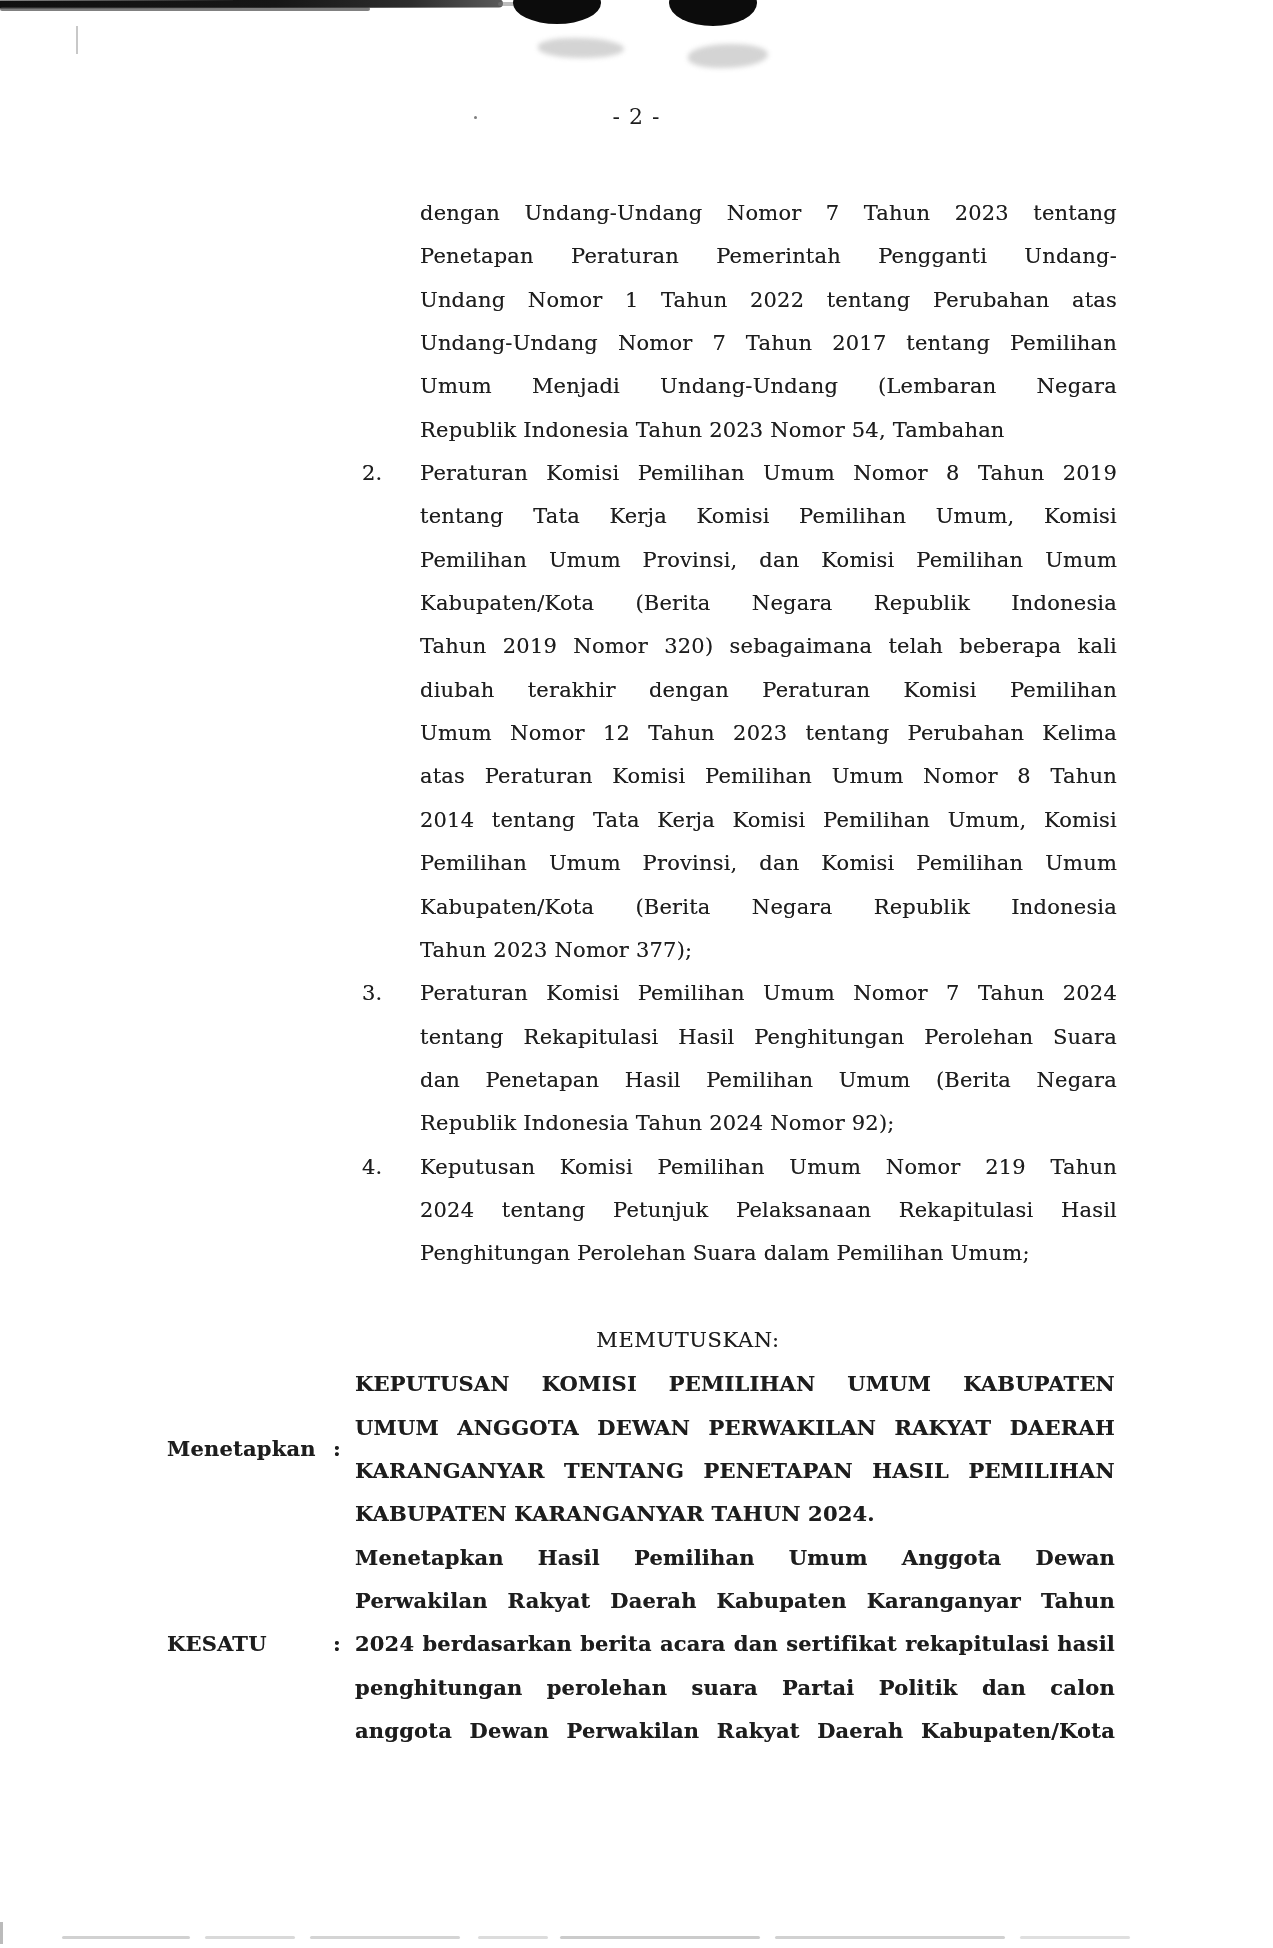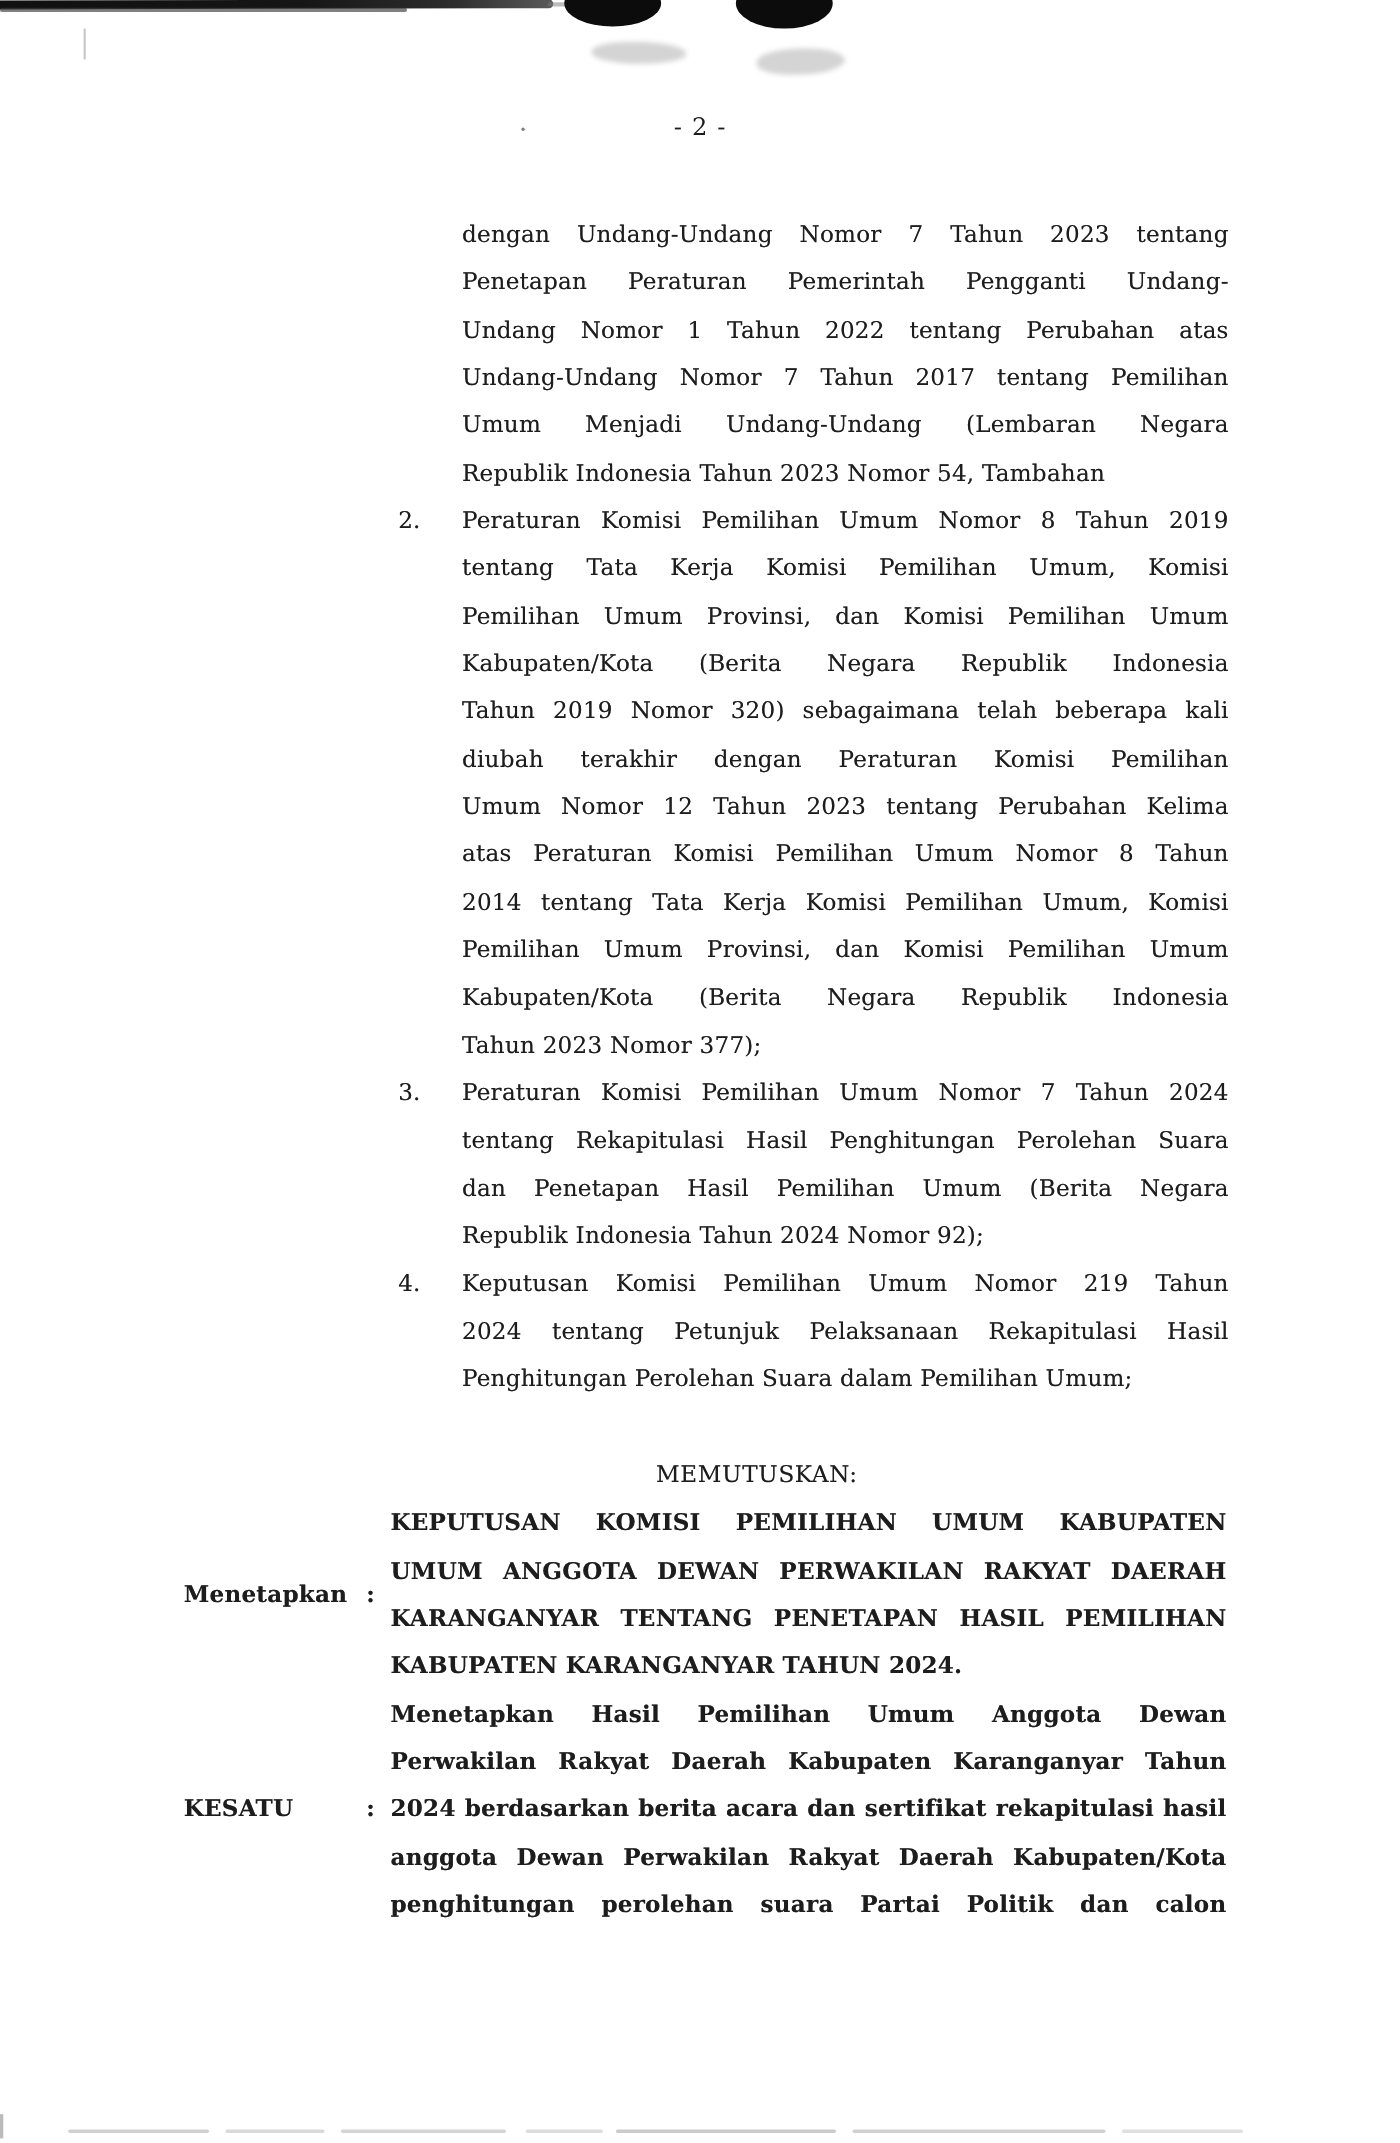--- a/index.html
+++ b/index.html
@@ -169,19 +169,19 @@
         </div>
     </div>
 
     <div class="clause-row">
       <div class="clabel">KESATU</div>
       <div class="ccolon">:</div>
       <div class="ctext">
           <div class="doc-line">Menetapkan Hasil Pemilihan Umum Anggota Dewan</div>
           <div class="doc-line">Perwakilan Rakyat Daerah Kabupaten Karanganyar Tahun</div>
           <div class="doc-line">2024 berdasarkan berita acara dan sertifikat rekapitulasi hasil</div>
+          <div class="doc-line">penghitungan perolehan suara Partai Politik dan calon</div>
           <div class="doc-line">anggota Dewan Perwakilan Rakyat Daerah Kabupaten/Kota</div>
-          <div class="doc-line">penghitungan perolehan suara Partai Politik dan calon</div>
         </div>
     </div>
 
   </div>
 </div>
 
 </body></html>

